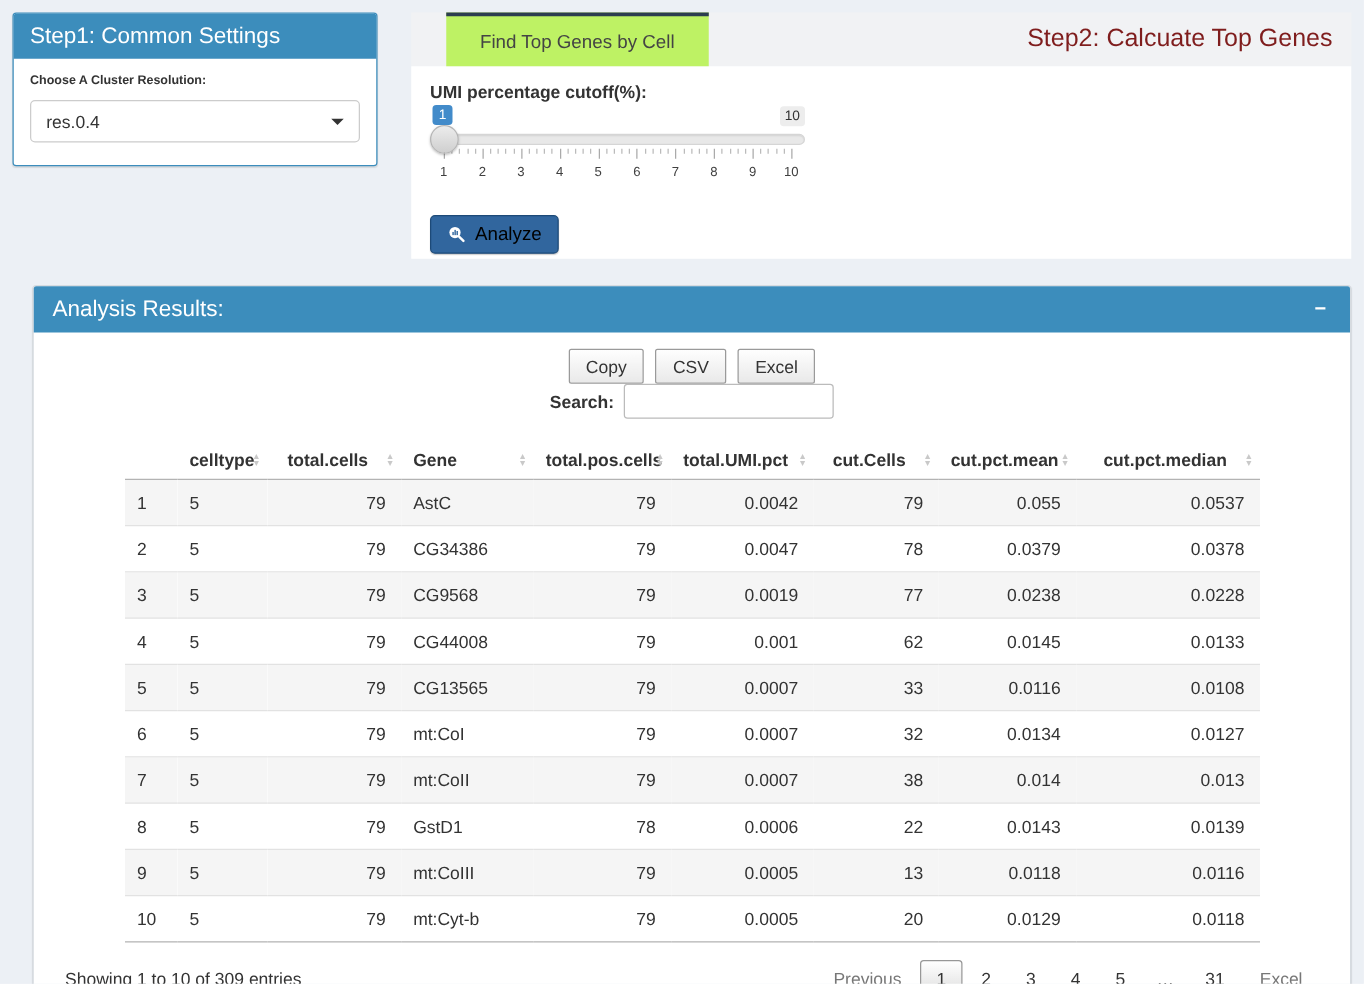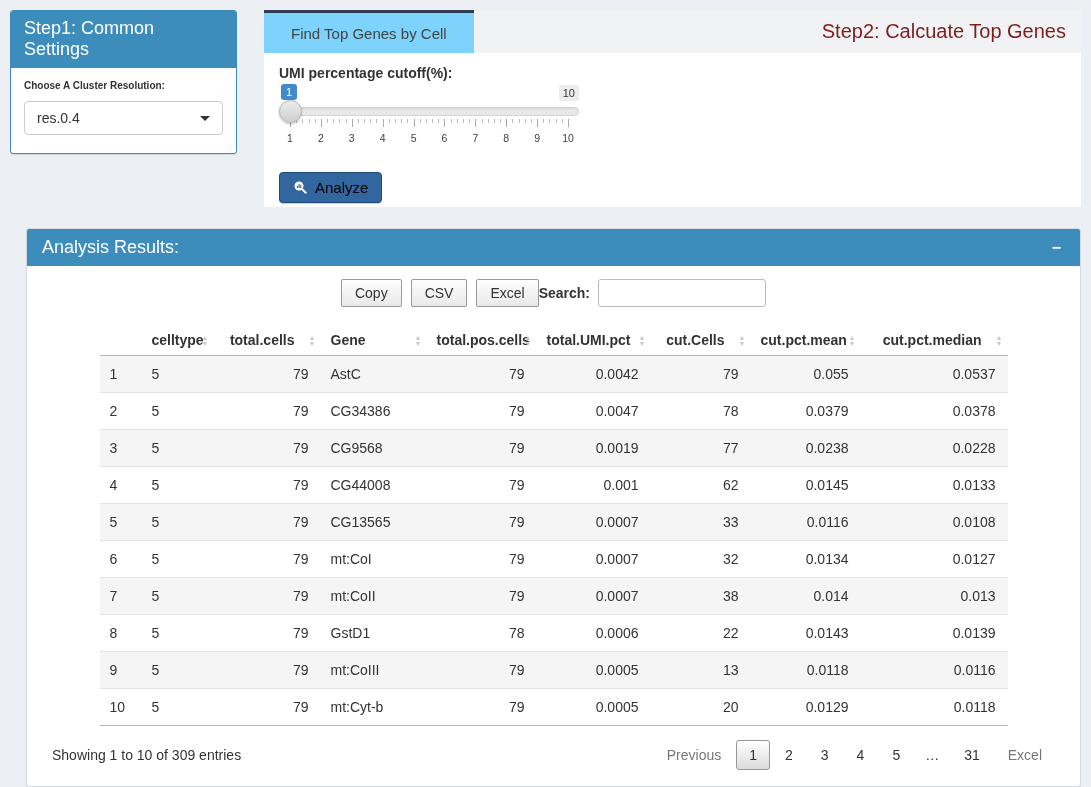--- a/index.html
+++ b/index.html
@@ -13,53 +13,53 @@
   html,body{width:1091px;height:787px;}
   body{
     font-family:"Liberation Sans","DejaVu Sans",sans-serif;
     background:var(--page-bg);
     color:#333;font-size:14px;overflow:hidden;
   }
   .page{width:1091px;height:787px;padding:10px;background:var(--page-bg);}
   .top-row{display:flex;gap:27px;align-items:flex-start;}
 
   
-  .step1-box{width:227px;background:#fff;border:1px solid var(--accent);border-radius:3px;box-shadow:0 1px 1px rgba(0,0,0,.1);}
+  .step1-box{width:292px;background:#fff;border:1px solid var(--accent);border-radius:3px;box-shadow:0 1px 1px rgba(0,0,0,.1);}
   .step1-header{background:var(--accent);color:#fff;font-size:18px;padding:7px 13px 8px;border-radius:2px 2px 0 0;}
   .step1-body{padding:12px 13px 18px;}
   .field-label{font-weight:bold;font-size:10px;color:#333;display:block;margin-bottom:10px;}
   .select{height:34px;border:1px solid #ccc;border-radius:4px;background:#fff;display:flex;align-items:center;justify-content:space-between;padding:0 12px;cursor:pointer;}
   .caret-down{width:0;height:0;border-left:5px solid transparent;border-right:5px solid transparent;border-top:5px solid #333;}
 
   
   .tab-panel{flex:1;}
   .tab-strip{display:flex;height:43px;background:#f1f2f4;align-items:stretch;}
   .tab{display:flex;align-items:center;padding:0 16px;font-size:15px;color:#444;cursor:pointer;white-space:nowrap;}
-  .tab.active{background:#7dd3fc;border-top:3px solid var(--tab-active-border);padding:0 27px;}
+  .tab.active{background:#bef264;border-top:3px solid var(--tab-active-border);padding:0 27px;margin-left:28px;}
   .tab-title{margin-left:auto;padding-right:15px;display:flex;align-items:center;font-size:20px;color:#7f1d1d;}
   .tab-body{background:#fff;height:154px;padding:12px 15px;}
   .slider-label{font-weight:bold;font-size:14px;color:#333;display:block;}
   .irs{position:relative;width:300px;height:74px;margin-top:3px;}
   .irs-badge-from{position:absolute;top:0;left:2px;background:var(--slider-badge);color:#fff;font-size:11px;line-height:14px;padding:1px 5px;border-radius:3px;z-index:2;}
   .irs-badge-max{position:absolute;top:1px;right:0;background:#ededed;color:#333;font-size:11px;line-height:14px;padding:1px 4px;border-radius:3px;}
   .irs-track{position:absolute;top:23px;left:0;right:0;height:9px;background:#e8e8e8;border:1px solid #d5d5d5;border-radius:6px;box-shadow:inset 0 1px 1px rgba(0,0,0,.08);cursor:pointer;}
   .irs-handle{position:absolute;top:16px;left:0;width:23px;height:23px;border-radius:50%;background:linear-gradient(#ececec,#cfcfcf);border:1px solid #b5b5b5;box-shadow:0 1px 2px rgba(0,0,0,.25);cursor:pointer;z-index:1;}
   .irs-grid{position:absolute;top:33px;left:11px;right:11px;height:36px;}
   .tick{position:absolute;top:2px;width:1px;background:#aaa;}
   .tick.major{height:8px;}
   .tick.minor{height:4px;background:#bbb;}
   .tick-num{position:absolute;top:15px;transform:translateX(-50%);font-size:10.5px;color:#404040;}
   .analyze-btn{display:inline-flex;align-items:center;gap:7px;margin-top:14px;background:var(--analyze-bg);border:1px solid #1d4a78;color:#000000;font-size:15px;font-family:inherit;padding:6px 13px;border-radius:4px;cursor:pointer;box-shadow:0 1px 1px rgba(0,0,0,.2);}
 
   
   .results-box{margin-top:21px;background:#fff;border:1px solid #d6dbe0;border-radius:3px;box-shadow:0 1px 1px rgba(0,0,0,.1);margin-left:16px;}
   .results-header{background:var(--accent);color:#fff;font-size:18px;padding:8px 15px;border-radius:2px 2px 0 0;display:flex;justify-content:space-between;align-items:center;}
   .collapse-btn{color:#fff;font-size:16px;font-weight:bold;cursor:pointer;padding:0 4px;line-height:1;}
   .results-body{padding:13px 15px 8px;}
-  .toolbar{display:flex;justify-content:center;align-items:center;}
+  .toolbar{display:flex;justify-content:space-between;align-items:center;flex-direction:column;}
   .dt-buttons{display:flex;gap:9px;}
   .dt-btn{display:inline-block;padding:5px 13px;border:1px solid #9a9a9a;border-radius:2px;background:linear-gradient(#fefefe,#e9e9e9);color:#333;font-size:14px;cursor:pointer;}
   .dt-search{display:flex;align-items:center;}
   .dt-search label{font-weight:bold;}
   .dt-search input{width:168px;height:28px;border:1px solid #bbb;border-radius:3px;margin-left:8px;padding:4px 8px;font-size:14px;font-family:inherit;}
   table.results-table{width:908px;margin:21px auto 0;border-collapse:collapse;font-size:14px;color:#333;table-layout:fixed;}
   .results-table th{font-weight:bold;padding:4px 10px 7px;position:relative;border-bottom:1px solid #b3b3b3;cursor:pointer;white-space:nowrap;}
   .results-table th.right{text-align:right;padding-right:26px;}
   .results-table th.left{text-align:left;}
   .sort-icon{position:absolute;right:5px;top:50%;transform:translateY(-58%);display:flex;flex-direction:column;color:#c9c9c9;}

